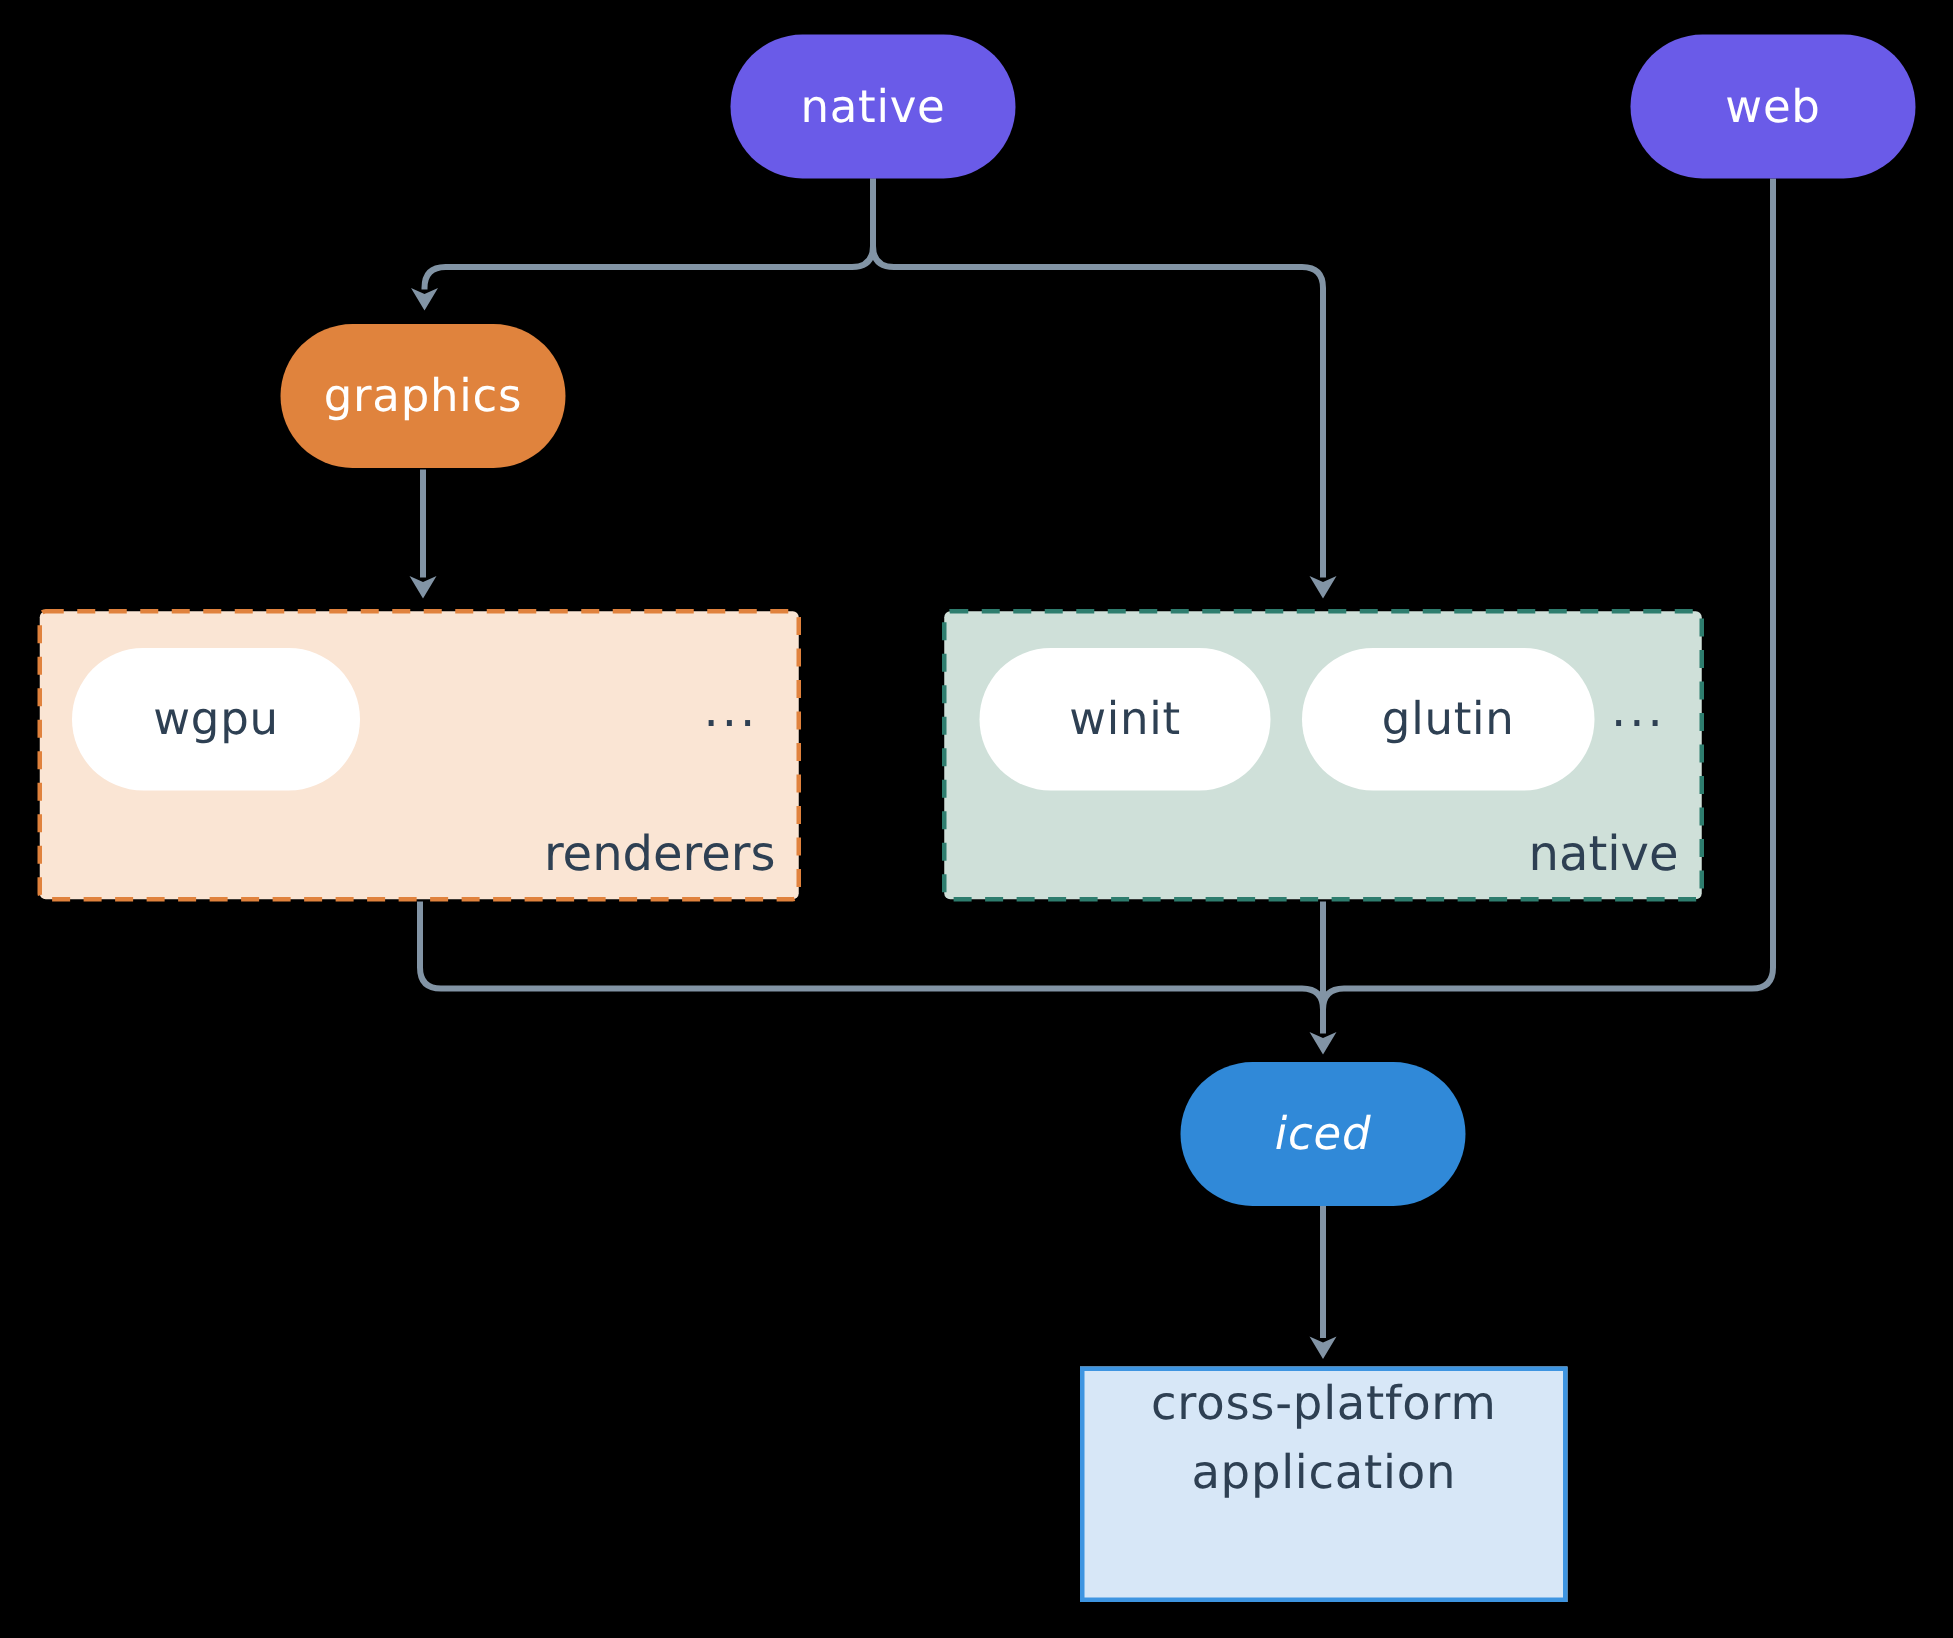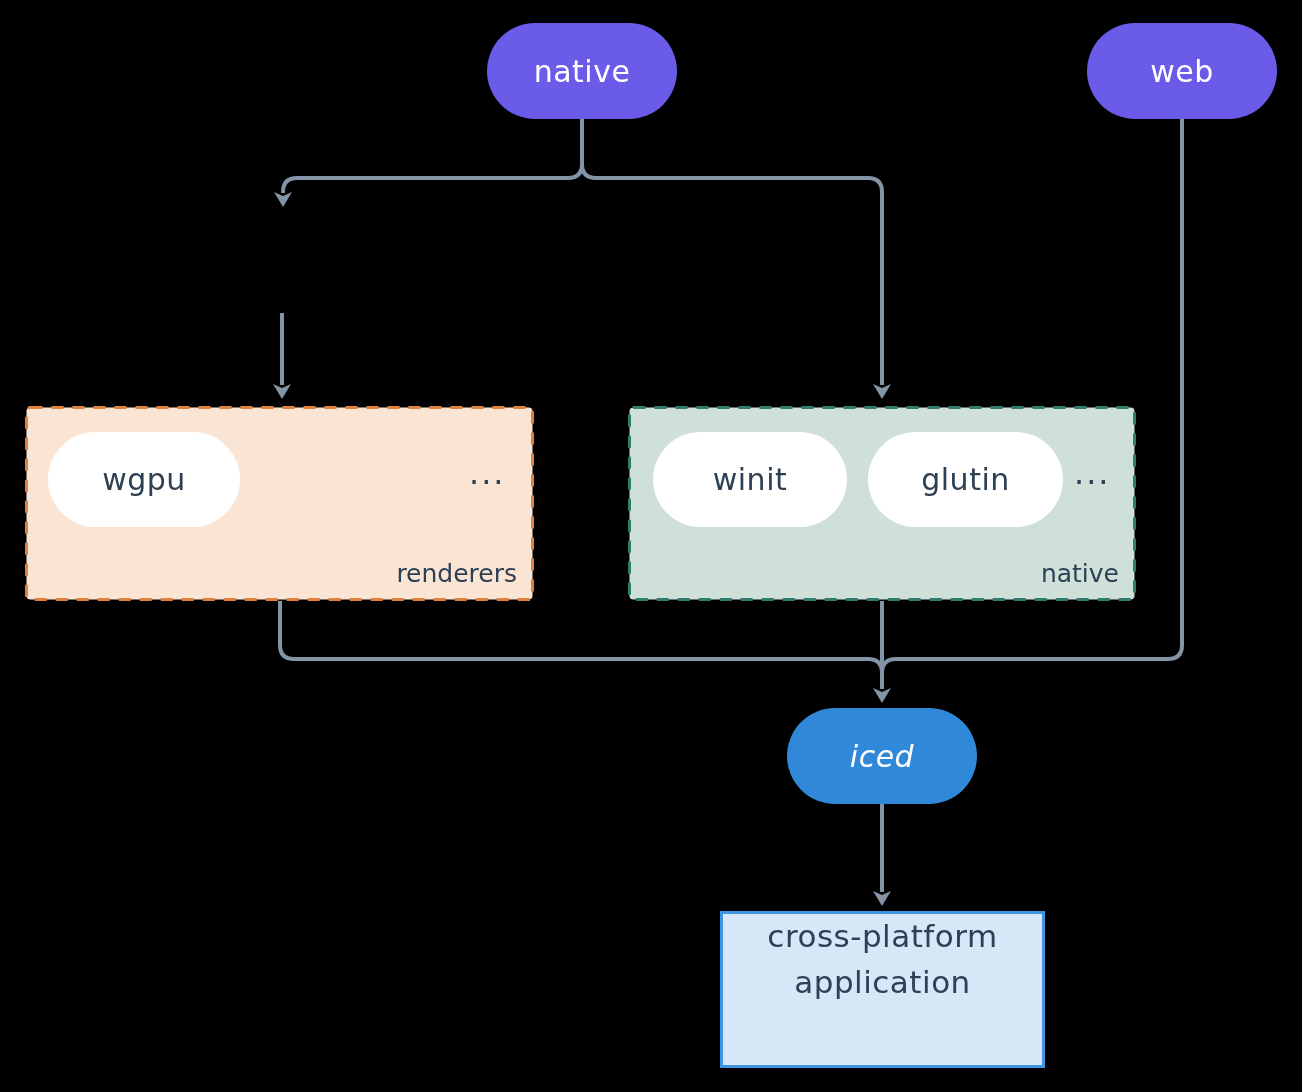--- a/index.html
+++ b/index.html
@@ -45,21 +45,21 @@
   .pill.orange { background: var(--orange, #e0833d); color: var(--white, #fff); }
   .pill.blue   { background: var(--blue, #3089d8);   color: var(--white, #fff); }
   .pill.white  { background: var(--white, #fff);     color: var(--ink, #2e4053); }
   .group {
     position: absolute;
   }
   .group-label {
     position: absolute;
     right: 16px;
     bottom: 12px;
-    font-size: 25px;
+    font-size: 32px;
     color: var(--ink, #2e4053);
   }
   .more {
     position: absolute;
     font-size: 32px;
     color: var(--ink, #2e4053);
     letter-spacing: 2px;
   }
   .app-box {
     position: absolute;
@@ -112,20 +112,23 @@
   </svg>
 
   <div class="pill purple" style="left:487px; top:23px; width:190px; height:96px;">
     <span>native</span>
   </div>
 
   <div class="pill purple" style="left:1087px; top:23px; width:190px; height:96px;">
     <span>web</span>
   </div>
 
+  <div class="pill orange" style="left:187px; top:216px; width:190px; height:96px;">
+    <span>graphics</span>
+  </div>
 
   <div class="group" style="left:25px; top:406px; width:508px; height:194px;">
     <div class="pill white" style="left:23px; top:26px; width:192px; height:95px;">
       <span>wgpu</span>
     </div>
     <span class="more" style="left:444px; top:48px;">...</span>
     <span class="group-label">renderers</span>
   </div>
 
   <div class="group" style="left:628px; top:406px; width:507px; height:194px;">

